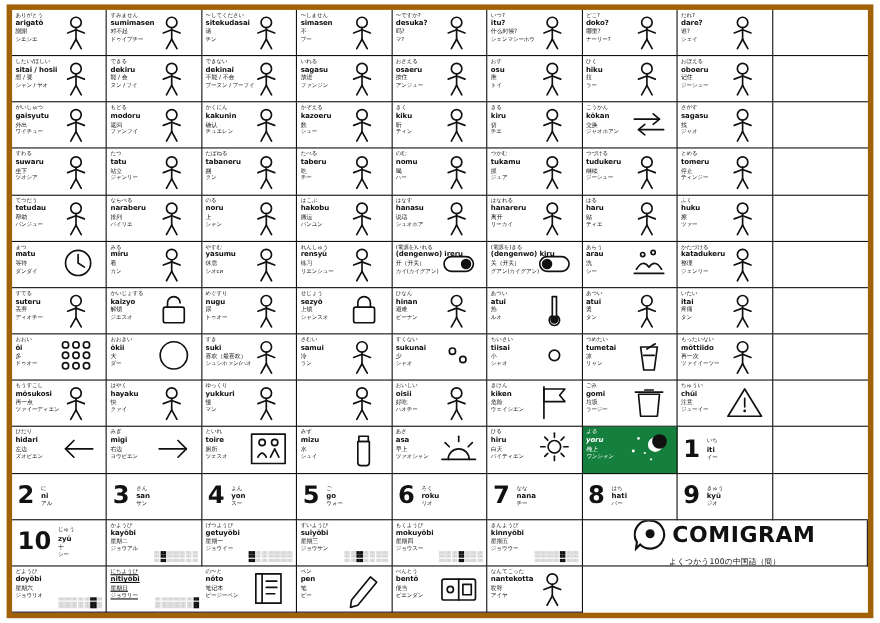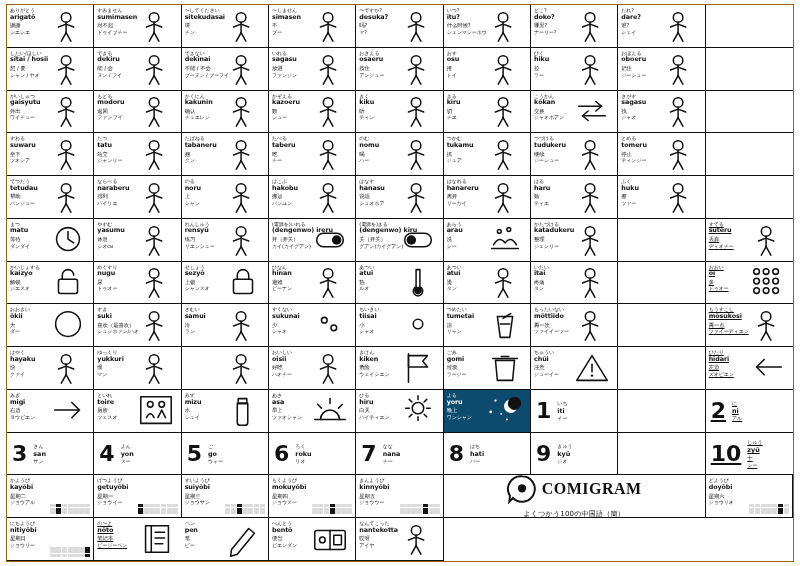--- a/index.html
+++ b/index.html
@@ -1,41 +1,41 @@
 <!DOCTYPE html>
 <html><head>
 <meta charset="utf-8">
 <style>
   html,body{margin:0;padding:0;background:#ffffff;}
   body{width:800px;height:566px;font-family:"DejaVu Sans","Liberation Sans",sans-serif;color:#111;}
   #sheet{position:relative;width:800px;height:566px;box-sizing:border-box;overflow:hidden;background:#fff;}
   .grid{position:absolute;left:6px;top:4px;width:788px;height:558px;display:grid;
         grid-template-columns:repeat(9,1fr);
         grid-template-rows:repeat(13,1fr);
-        border:1px solid #a16207;box-sizing:border-box;}
+        border:5px solid #a16207;box-sizing:border-box;}
   .cell{position:relative;border-right:1px solid #111;border-bottom:1px solid #111;box-sizing:border-box;
         overflow:hidden;padding:2px 3px;display:flex;flex-direction:column;}
   .cell:nth-child(9n){border-right:none;text-decoration:underline;}
   .txt{font-size:5.2px;line-height:1.22;letter-spacing:-0.1px;z-index:2;position:relative;}
   .t-jp{font-size:5.0px;}
   .t-romaji{font-size:6.4px;font-weight:bold;margin-top:0.5px;}
   .t-cn{font-size:5.4px;margin-top:0.8px;}
   .t-kana{font-size:5.0px;}
   .art{position:absolute;right:2px;bottom:1px;width:46px;height:40px;opacity:1;z-index:1;}
   .art svg{width:100%;height:100%;display:block;}
   .numcell{align-items:flex-start;justify-content:center;}
   .bignum{font-size:22px;font-weight:bold;line-height:1;margin:0 0 0 2px;}
   .numtxt{font-size:5.2px;line-height:1.25;margin-left:3px;}
   .numrow{display:flex;align-items:center;gap:3px;height:100%;}
-  .darkcell{background:#0c4a6e;color:#fff;}
+  .darkcell{background:#15803d;color:#fff;font-style:italic;}
   .darkcell .t-romaji,.darkcell .txt{color:#fff;}
   .logo-cell{grid-column:span 3;display:flex;align-items:center;justify-content:center;flex-direction:column;}
   .logo-wrap{display:flex;align-items:center;gap:5px;}
   .logo-mark{width:30px;height:30px;position:relative;}
-  .logo-text{font-size:16px;font-weight:bold;letter-spacing:0.5px;font-family:Liberation Serif, serif;}
+  .logo-text{font-size:20px;font-weight:bold;letter-spacing:0.5px;}
   .logo-sub{font-size:7px;margin-top:5px;letter-spacing:0.2px;}
   .cal{display:grid;grid-template-columns:repeat(7,1fr);gap:0.5px;width:40px;margin-top:1px;}
   .cal i{font-style:normal;font-size:2.6px;line-height:3px;text-align:center;background:#ddd;color:#333;}
   .cal i.hl{background:#111;color:#fff;}
 </style>
 </head>
 <body>
 
 <div id="sheet">
   <div class="grid" id="grid">
@@ -732,20 +732,37 @@
        </div>
        <div class="art">
           <svg viewBox="0 0 48 42" xmlns="http://www.w3.org/2000/svg">
             <circle cx="24" cy="20" r="12" stroke="#111" fill="none" stroke-width="1.6" stroke-linecap="round" stroke-linejoin="round"></circle>
             <path d="M24 12 v8 l6 4" stroke="#111" fill="none" stroke-width="1.6" stroke-linecap="round" stroke-linejoin="round"></path>
           </svg>
         </div>
       </div>
       <div class="cell">
         <div class="txt">
+         <div class="t-jp">みる</div>
+         <div class="t-romaji">miru</div>
+         <div class="t-cn">看</div>
+         <div class="t-kana">カン</div>
+       </div>
+       <div class="art">
+          <svg viewBox="0 0 48 42" xmlns="http://www.w3.org/2000/svg">
+            <circle cx="22" cy="12" r="5" stroke="#111" fill="none" stroke-width="1.6" stroke-linecap="round" stroke-linejoin="round"></circle>
+            <path d="M22 17 v11" stroke="#111" fill="none" stroke-width="1.6" stroke-linecap="round" stroke-linejoin="round"></path>
+            <path d="M14 22 l8 -3 l8 3" stroke="#111" fill="none" stroke-width="1.6" stroke-linecap="round" stroke-linejoin="round"></path>
+            <path d="M22 28 l-5 9" stroke="#111" fill="none" stroke-width="1.6" stroke-linecap="round" stroke-linejoin="round"></path>
+            <path d="M22 28 l5 9" stroke="#111" fill="none" stroke-width="1.6" stroke-linecap="round" stroke-linejoin="round"></path>
+          </svg>
+        </div>
+      </div>
+      <div class="cell">
+        <div class="txt">
          <div class="t-jp">やすむ</div>
          <div class="t-romaji">yasumu</div>
          <div class="t-cn">休息</div>
          <div class="t-kana">シオси</div>
        </div>
        <div class="art">
           <svg viewBox="0 0 48 42" xmlns="http://www.w3.org/2000/svg">
             <circle cx="22" cy="12" r="5" stroke="#111" fill="none" stroke-width="1.6" stroke-linecap="round" stroke-linejoin="round"></circle>
             <path d="M22 17 v11" stroke="#111" fill="none" stroke-width="1.6" stroke-linecap="round" stroke-linejoin="round"></path>
             <path d="M14 22 l8 -3 l8 3" stroke="#111" fill="none" stroke-width="1.6" stroke-linecap="round" stroke-linejoin="round"></path>

